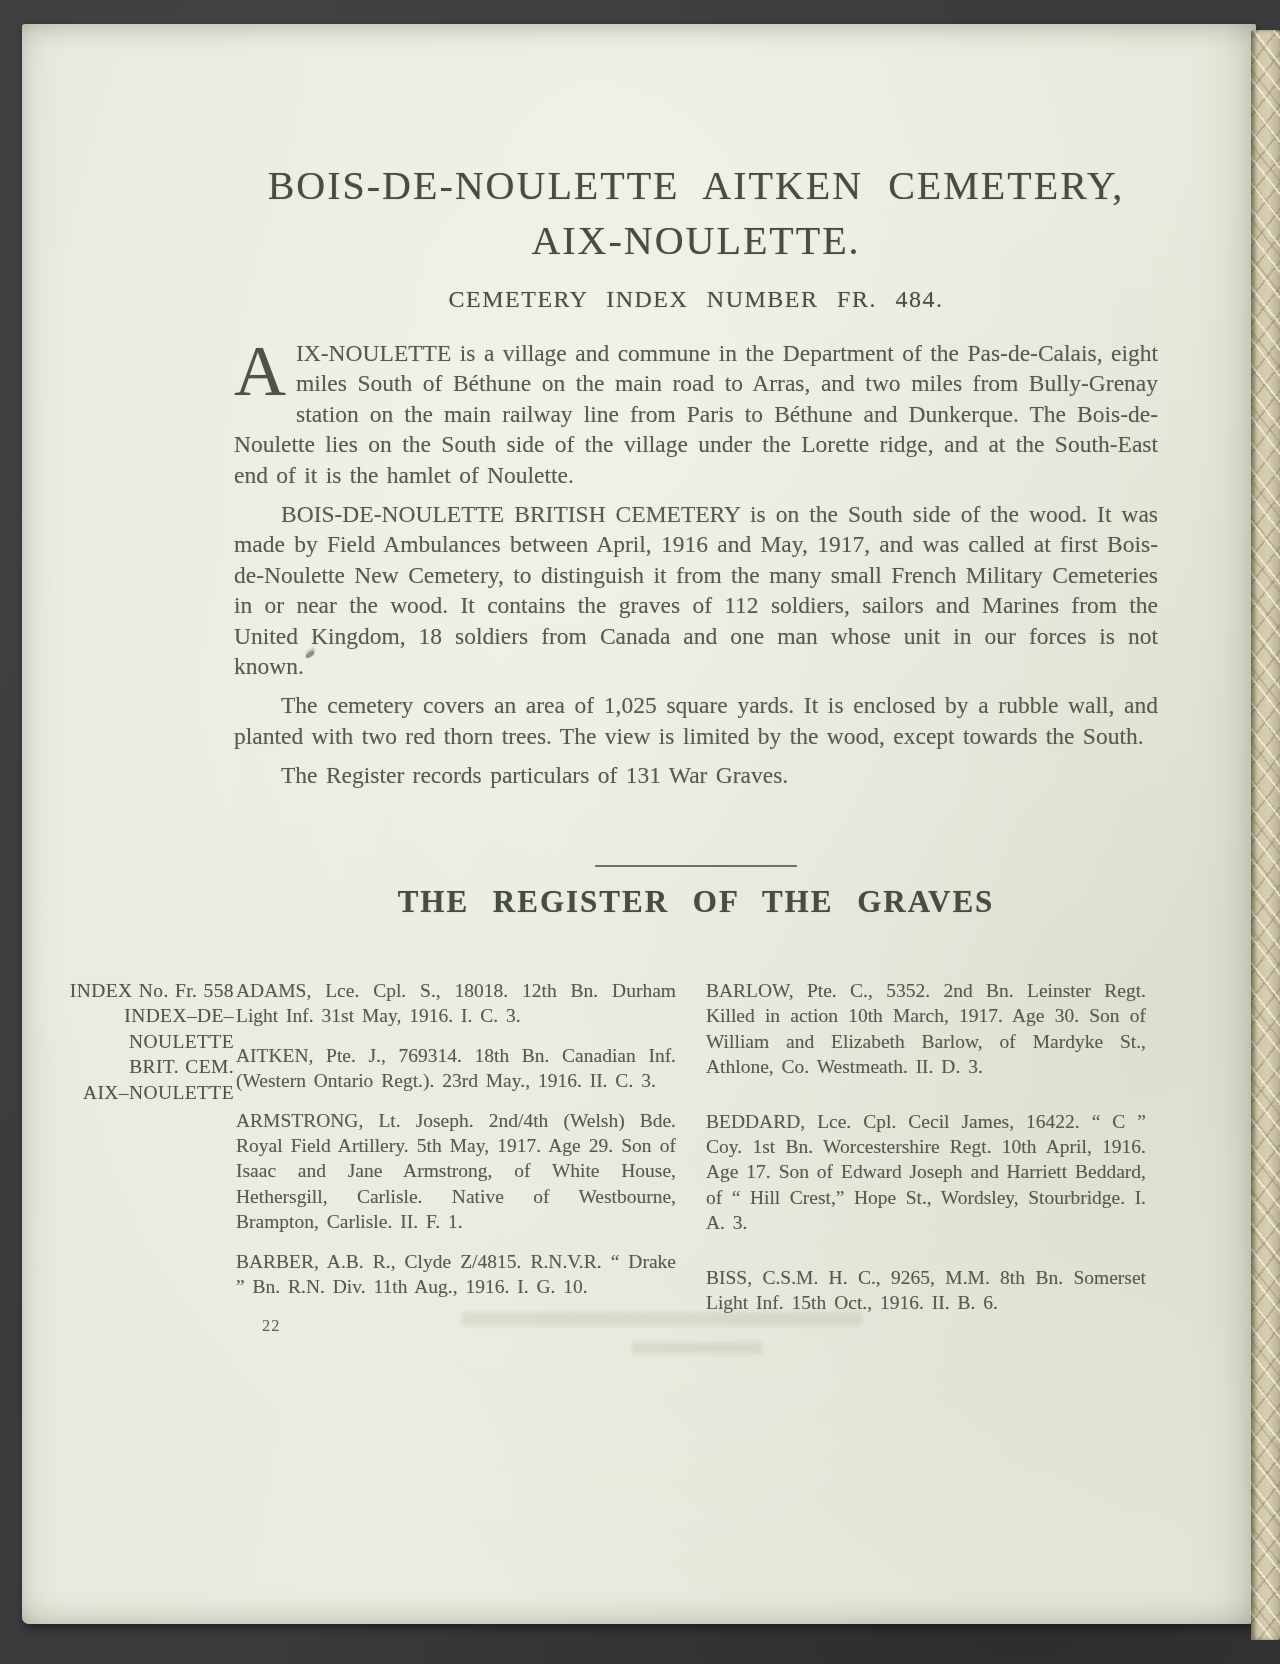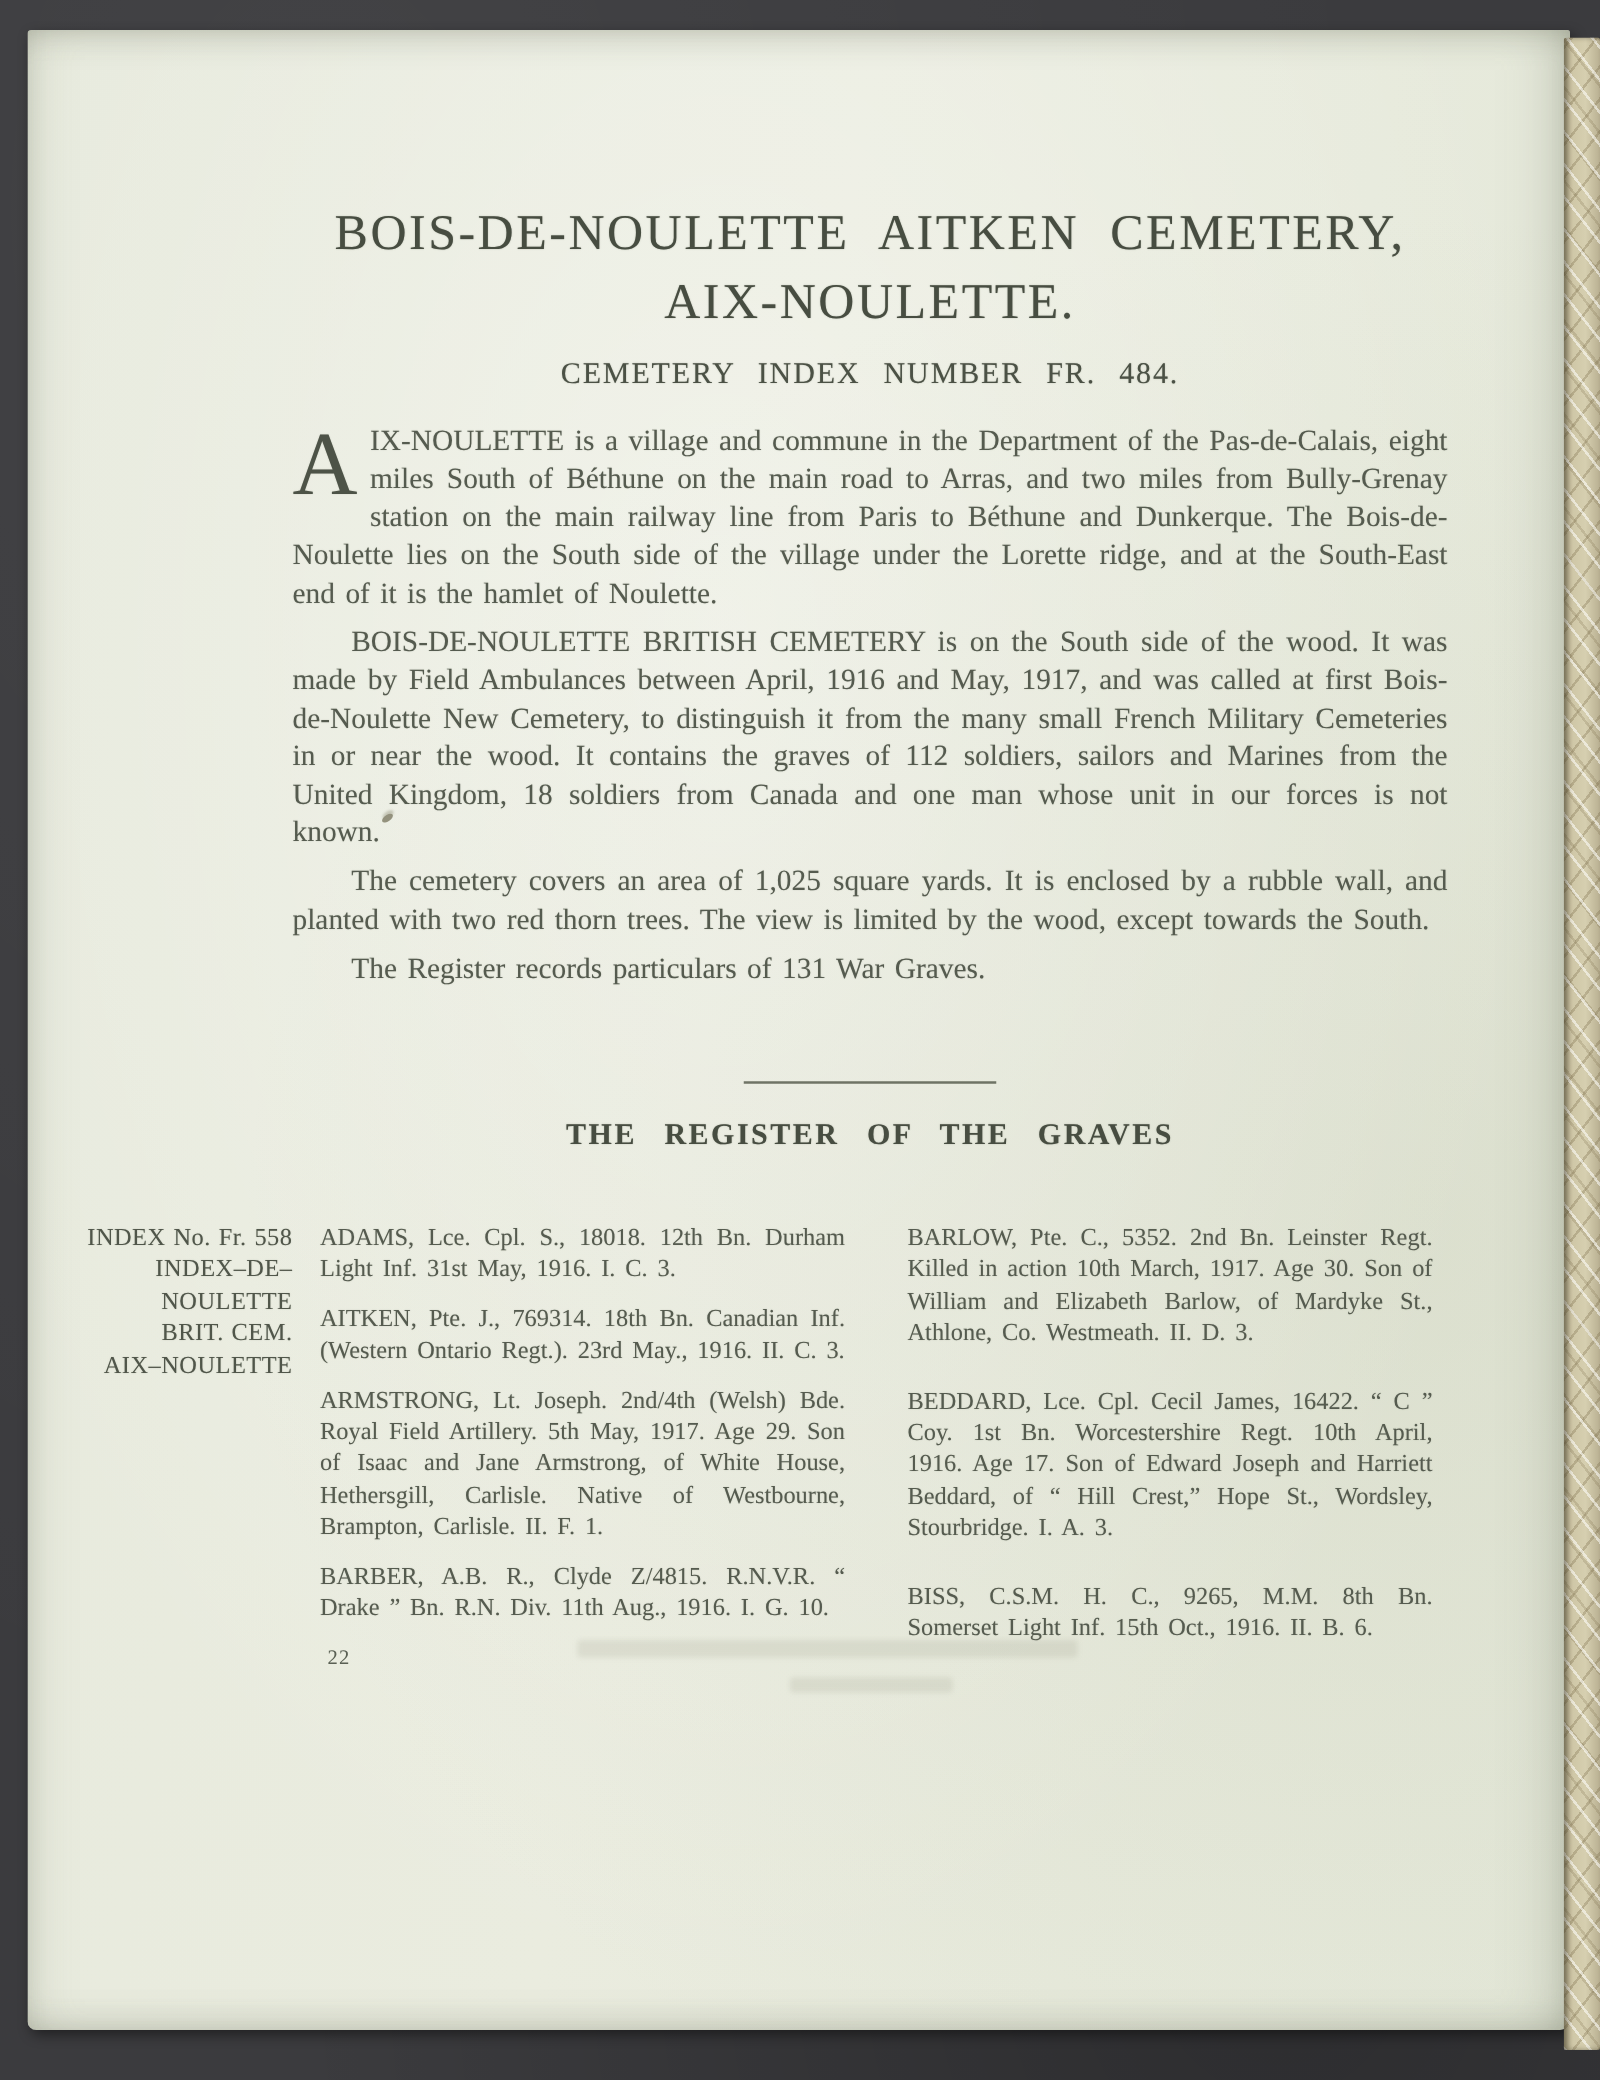--- a/index.html
+++ b/index.html
@@ -68,42 +68,41 @@
     float:left; font-size:72px; line-height:56px; padding:5px 10px 0 0;
     color:#4d5347;
   }
 
   .divider {
     margin:74px auto 0 auto; width:202px; height:0;
     border-top:2px solid rgba(70,75,60,.75); filter:blur(.3px);
   }
 
   .register-heading {
-    margin-top:28px; text-align:center; color:#474d41; font-size:24px;
+    margin-top:17px; text-align:center; color:#474d41; font-size:31px;
     letter-spacing:2px; word-spacing:14px;
     text-shadow:0 0 1px rgba(90,95,80,.5);
   }
 
   .register-row {
     position:absolute; left:30px; top:954px; width:1094px;
     display:flex; align-items:flex-start;
   }
   .margin-note {
     width:182px; margin-right:2px; text-align:right;
     font-size:19.5px; line-height:25.4px; color:#50564a;
     letter-spacing:.4px; word-spacing:1px;
     text-shadow:0 0 1px rgba(100,105,90,.35);
   }
   .reg-col { width:440px; }
   .reg-col.second { margin-left:30px; }
   .entry {
     font-size:19.5px; line-height:25.4px; text-align:justify;
     color:#555b4f; word-spacing:3px; margin-bottom:14px;
     text-shadow:0 0 1px rgba(100,105,90,.35);
-    margin-left:20px;
   }
   .reg-col.second .entry { margin-bottom:29px; }
 
   .page-number {
     position:absolute; left:240px; top:1292px; font-size:16.5px;
     letter-spacing:1px; color:#5a6054;
   }
 
   .ink-smudge {
     position:absolute; left:283px; top:628px; width:10px; height:5px;

